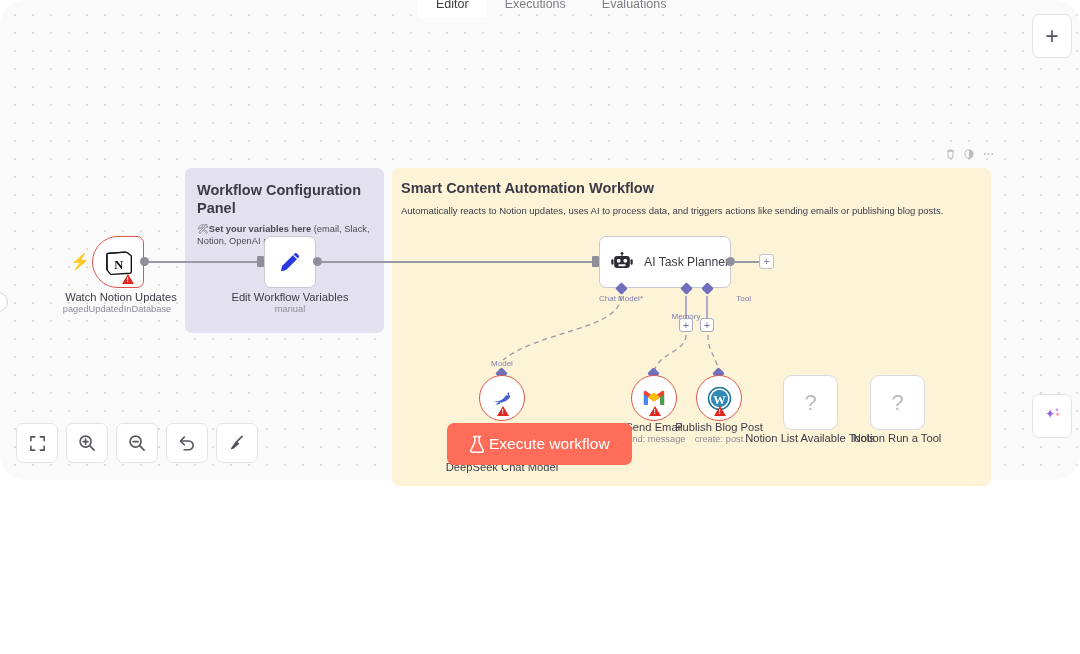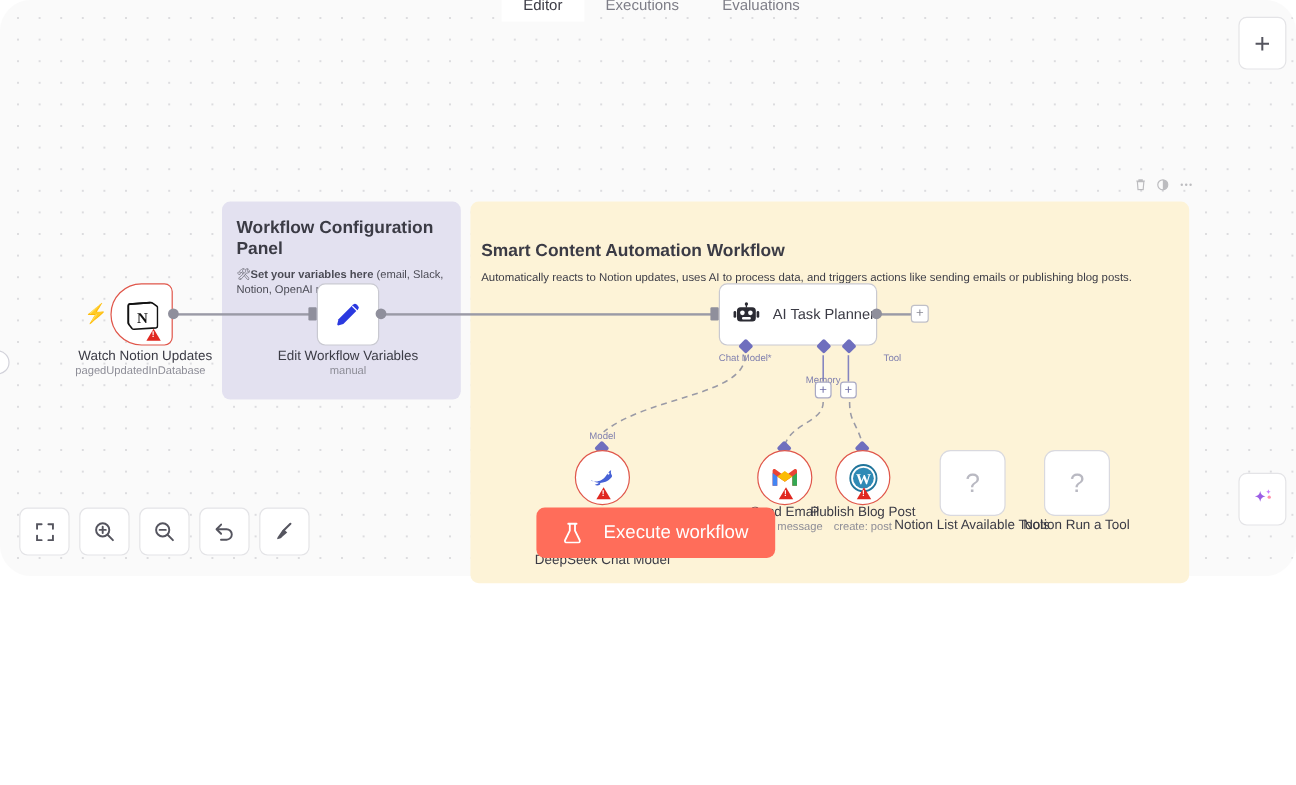--- a/index.html
+++ b/index.html
@@ -45,42 +45,42 @@
 
   
   #zoom-toolbar { position: absolute; left: 16px; bottom: 17px; display: flex; gap: 8px; }
   #zoom-toolbar .fab { position: static; width: 42px; height: 40px; }
 
   #execute-workflow-button {
     position: absolute; left: 447px; bottom: 15px;
     height: 42px; padding: 0 22px;
     background: #ff6d5a; color: #fff;
     border: none; border-radius: 7px;
-    display: flex; align-items: center; gap: 18px;
+    display: flex; align-items: center; gap: 4px;
     font-size: 15.5px; font-family: "Liberation Sans", sans-serif;
     cursor: pointer;
   }
 
   
   .sticky { position: absolute; border-radius: 7px; }
   #sticky-config {
     left: 185px; top: 168px; width: 199px; height: 165px;
     background: #e3e1f0; color: #3b3b45;
     padding: 13px 12px 0 12px;
   }
   #sticky-config .st-title { font-size: 14.5px; font-weight: bold; line-height: 18px; }
   #sticky-config .st-body { font-size: 9.3px; line-height: 11.5px; margin-top: 7px; color: #4b4b55; }
   #sticky-config .st-body b { font-weight: bold; }
 
   #sticky-main {
     left: 392px; top: 168px; width: 599px; height: 318px;
     background: #fdf3d7; color: #3b3b45;
     padding: 12px 0 0 9px;
   }
-  #sticky-main .st-title { font-size: 14.5px; font-weight: bold; margin-top: 21px; }
+  #sticky-main .st-title { font-size: 14.5px; font-weight: bold; }
   #sticky-main .st-sub { font-size: 9.5px; margin-top: 8px; line-height: 13px; }
   #sticky-main .st-meta { font-size: 9.5px; font-weight: bold; margin-top: 1px; }
   #sticky-main .st-meta .api { color: #ff7b6b; font-weight: normal; }
 
   #sticky-toolbar {
     position: absolute; top: 149px; left: 946px;
     display: flex; gap: 9px; align-items: center;
     opacity: .35; color: #4b4b55;
   }
 

